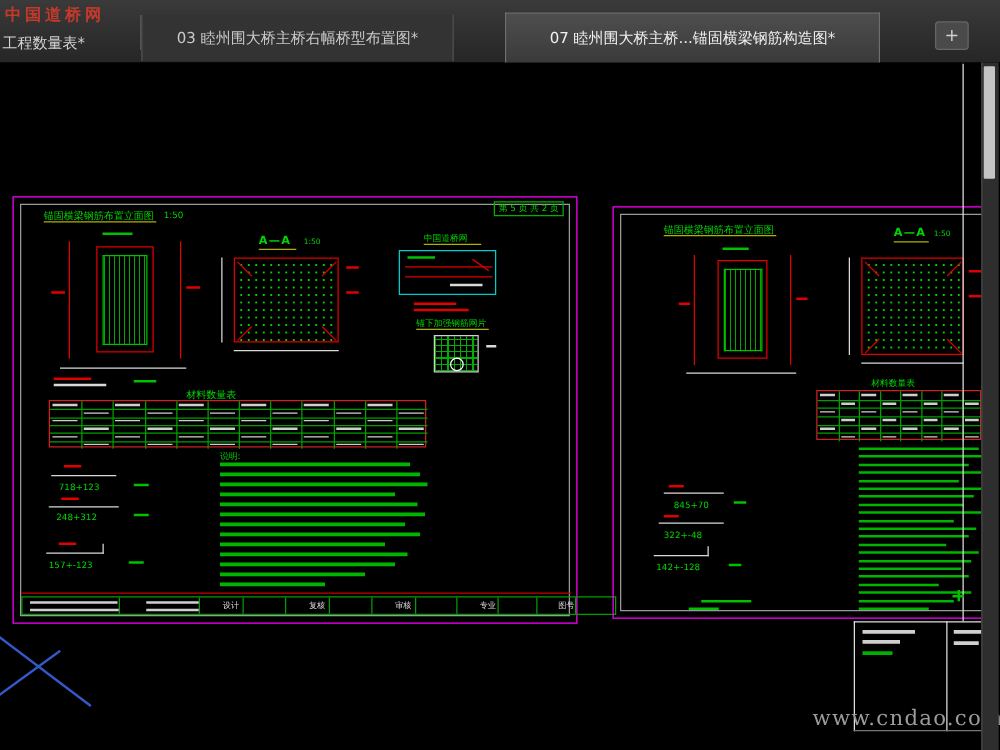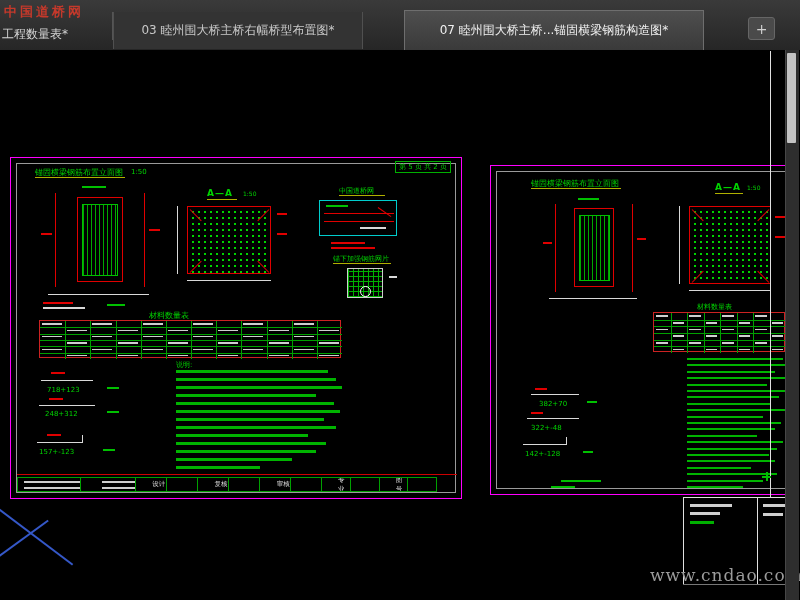--- a/index.html
+++ b/index.html
@@ -197,21 +197,21 @@
         <div style="position: absolute; left: 0px; top: 48px; width: 148px; height: 3px; background: rgb(0, 180, 0);"></div>
         <div style="position: absolute; left: 0px; top: 56px; width: 160px; height: 3px; background: rgb(0, 180, 0);"></div>
         <div style="position: absolute; left: 0px; top: 64px; width: 132px; height: 3px; background: rgb(0, 180, 0);"></div>
         <div style="position: absolute; left: 0px; top: 72px; width: 150px; height: 3px; background: rgb(0, 180, 0);"></div>
         <div style="position: absolute; left: 0px; top: 80px; width: 140px; height: 3px; background: rgb(0, 180, 0);"></div>
         <div style="position: absolute; left: 0px; top: 88px; width: 116px; height: 3px; background: rgb(0, 180, 0);"></div>
         <div style="position: absolute; left: 0px; top: 96px; width: 84px; height: 3px; background: rgb(0, 180, 0);"></div>
       </div>
 
     <div class="a" style="left:6px;top:316px;width:440px;height:1px;background:#cc0000;"></div>
-    <div class="a tb" style="left:6px;top:319px;width:420px;height:15px;gap:16px;">
+    <div class="a tb" style="left:6px;top:319px;width:476px;height:15px;gap:16px;">
       <div class="tbc" style="width:116px;">
         <div class="a" style="left:6px;top:3px;width:70px;height:2px;background:#cfcfcf;"></div>
         <div class="a" style="left:6px;top:9px;width:84px;height:2px;background:#cfcfcf;"></div>
         <div class="a" style="left:96px;top:4px;width:10px;height:6px;background:#b03030;"></div>
       </div>
       <div class="tbc" style="width:70px;">
         <div class="a" style="left:5px;top:3px;width:52px;height:2px;background:#cfcfcf;"></div>
         <div class="a" style="left:5px;top:9px;width:44px;height:2px;background:#cfcfcf;"></div>
       </div>
       <div class="tbc" style="width:28px;">设计</div>
@@ -318,21 +318,21 @@
         <div style="position: absolute; left: 0px; top: 96px; width: 82px; height: 2px; background: rgb(0, 180, 0);"></div>
         <div style="position: absolute; left: 0px; top: 102.4px; width: 88px; height: 2px; background: rgb(0, 180, 0);"></div>
         <div style="position: absolute; left: 0px; top: 108.8px; width: 64px; height: 2px; background: rgb(0, 180, 0);"></div>
         <div style="position: absolute; left: 0px; top: 115.2px; width: 90px; height: 2px; background: rgb(0, 180, 0);"></div>
         <div style="position: absolute; left: 0px; top: 121.6px; width: 76px; height: 2px; background: rgb(0, 180, 0);"></div>
         <div style="position: absolute; left: 0px; top: 128px; width: 56px; height: 2px; background: rgb(0, 180, 0);"></div>
       </div>
 
     <div class="a" style="left:40px;top:228px;width:48px;height:1px;background:#d9d9d9;"></div>
     <div class="a" style="left:44px;top:222px;width:12px;height:2px;background:#e00000;"></div>
-    <div class="a rl" style="left:48px;top:234px;">382+70</div>
+    <div class="a rl" style="left:48px;top:234px;">845+70</div>
     <div class="a" style="left:96px;top:235px;width:10px;height:2px;background:#00c000;"></div>
 
     <div class="a" style="left:36px;top:252px;width:52px;height:1px;background:#d9d9d9;"></div>
     <div class="a" style="left:40px;top:246px;width:12px;height:2px;background:#e00000;"></div>
     <div class="a rl" style="left:40px;top:258px;">322+-48</div>
 
     <div class="a" style="left:32px;top:278px;width:44px;height:1px;background:#d9d9d9;"></div>
     <div class="a" style="left:75px;top:271px;width:1px;height:8px;background:#d9d9d9;"></div>
     <div class="a rl" style="left:34px;top:284px;">142+-128</div>
     <div class="a" style="left:92px;top:285px;width:10px;height:2px;background:#00c000;"></div>

